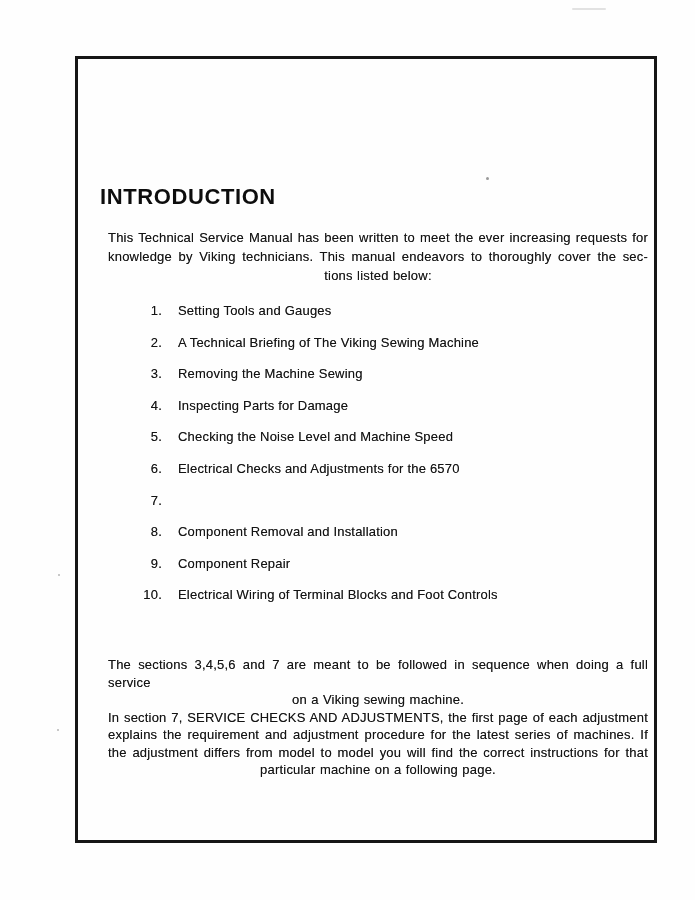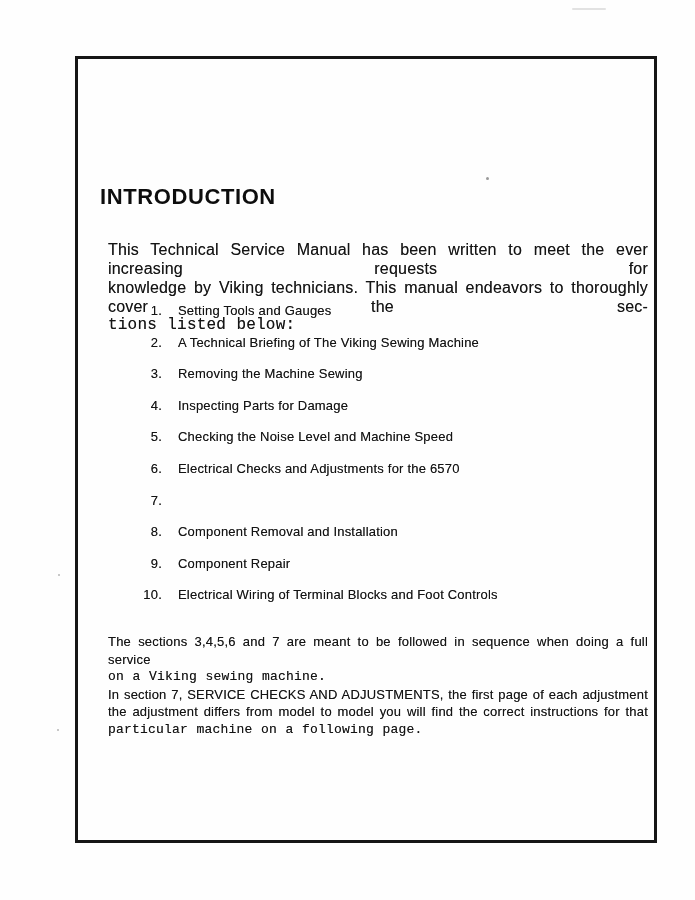--- a/index.html
+++ b/index.html
@@ -28,23 +28,23 @@
     top: 184px;
     font-size: 22px;
     font-weight: bold;
     letter-spacing: 0.6px;
     color: #0d0d0d;
     margin: 0;
   }
   .intro {
     position: absolute;
     left: 108px;
-    top: 240px;
+    top: 228px;
     width: 540px;
-    font-size: 16px;
+    font-size: 13px;
     letter-spacing: 0.2px;
     word-spacing: 0.5px;
     text-shadow: 0 0 0.4px rgba(20,20,20,0.55);
   }
   .intro .line { line-height: 19px; }
   .toc {
     position: absolute;
     left: 108px;
     top: 302px;
     width: 540px;
@@ -62,35 +62,35 @@
     text-align: right;
     flex: 0 0 54px;
   }
   .toc-label {
     margin-left: 16px;
     text-align: center;
   }
   .closing {
     position: absolute;
     left: 108px;
-    top: 633px;
+    top: 656px;
     width: 540px;
     font-size: 13px;
     letter-spacing: 0.2px;
     word-spacing: 0.5px;
     text-shadow: 0 0 0.4px rgba(20,20,20,0.55);
   }
   .closing .line { line-height: 17.5px; }
   .jline {
     text-align: justify;
     text-align-last: justify;
     overflow: hidden;
     white-space: normal;
   }
-  .lline { text-align: left; font-family: Liberation Mono, monospace; }
+  .lline { text-align: center; }
   .artifact {
     position: absolute;
     pointer-events: none;
   }
   .artifact.dot1 {
     left: 486px; top: 177px;
     width: 3px; height: 3px;
     background: #9a9a9a;
     border-radius: 50%;
   }
@@ -163,20 +163,21 @@
   <div class="toc-row">
     <span class="toc-num">10.</span>
     <span class="toc-label">Electrical Wiring of Terminal Blocks and Foot Controls</span>
   </div>
 </div>
 
 <div class="closing">
   <div class="line jline">The sections 3,4,5,6 and 7 are meant to be followed in sequence when doing a full service</div>
   <div class="line lline">on a Viking sewing machine.</div>
   <div class="line jline">In section 7, SERVICE CHECKS AND ADJUSTMENTS, the first page of each adjustment</div>
+  <div class="line jline">explains the requirement and adjustment procedure for the latest series of machines. If</div>
   <div class="line jline">the adjustment differs from model to model you will find the correct instructions for that</div>
   <div class="line lline">particular machine on a following page.</div>
 </div>
 
 <div class="artifact dot1"></div>
 <div class="artifact smudge-top"></div>
 <div class="artifact dot2"></div>
 <div class="artifact dot3"></div>
 
 </body></html>

